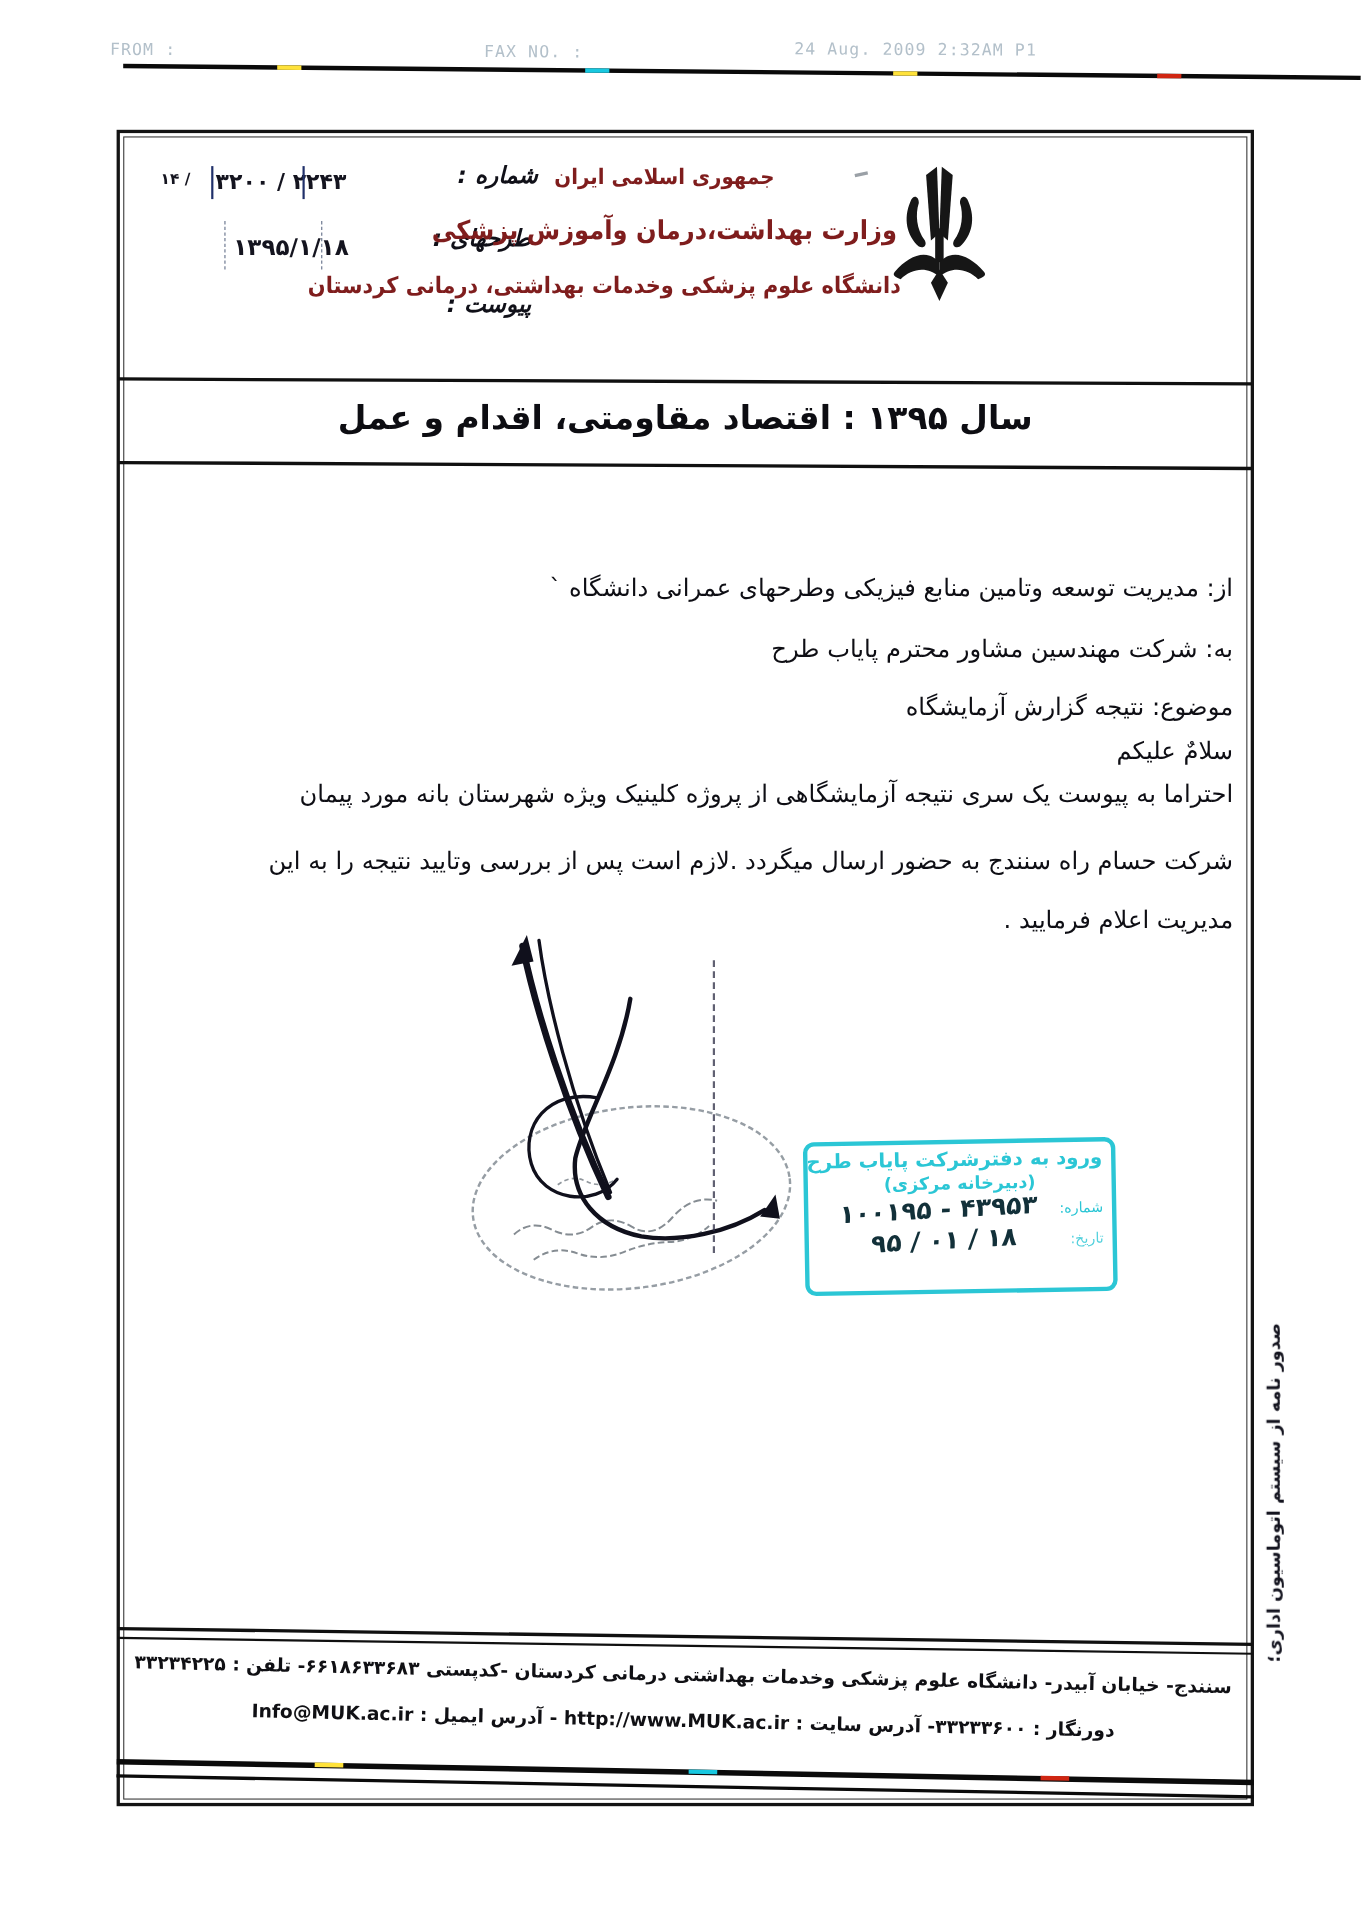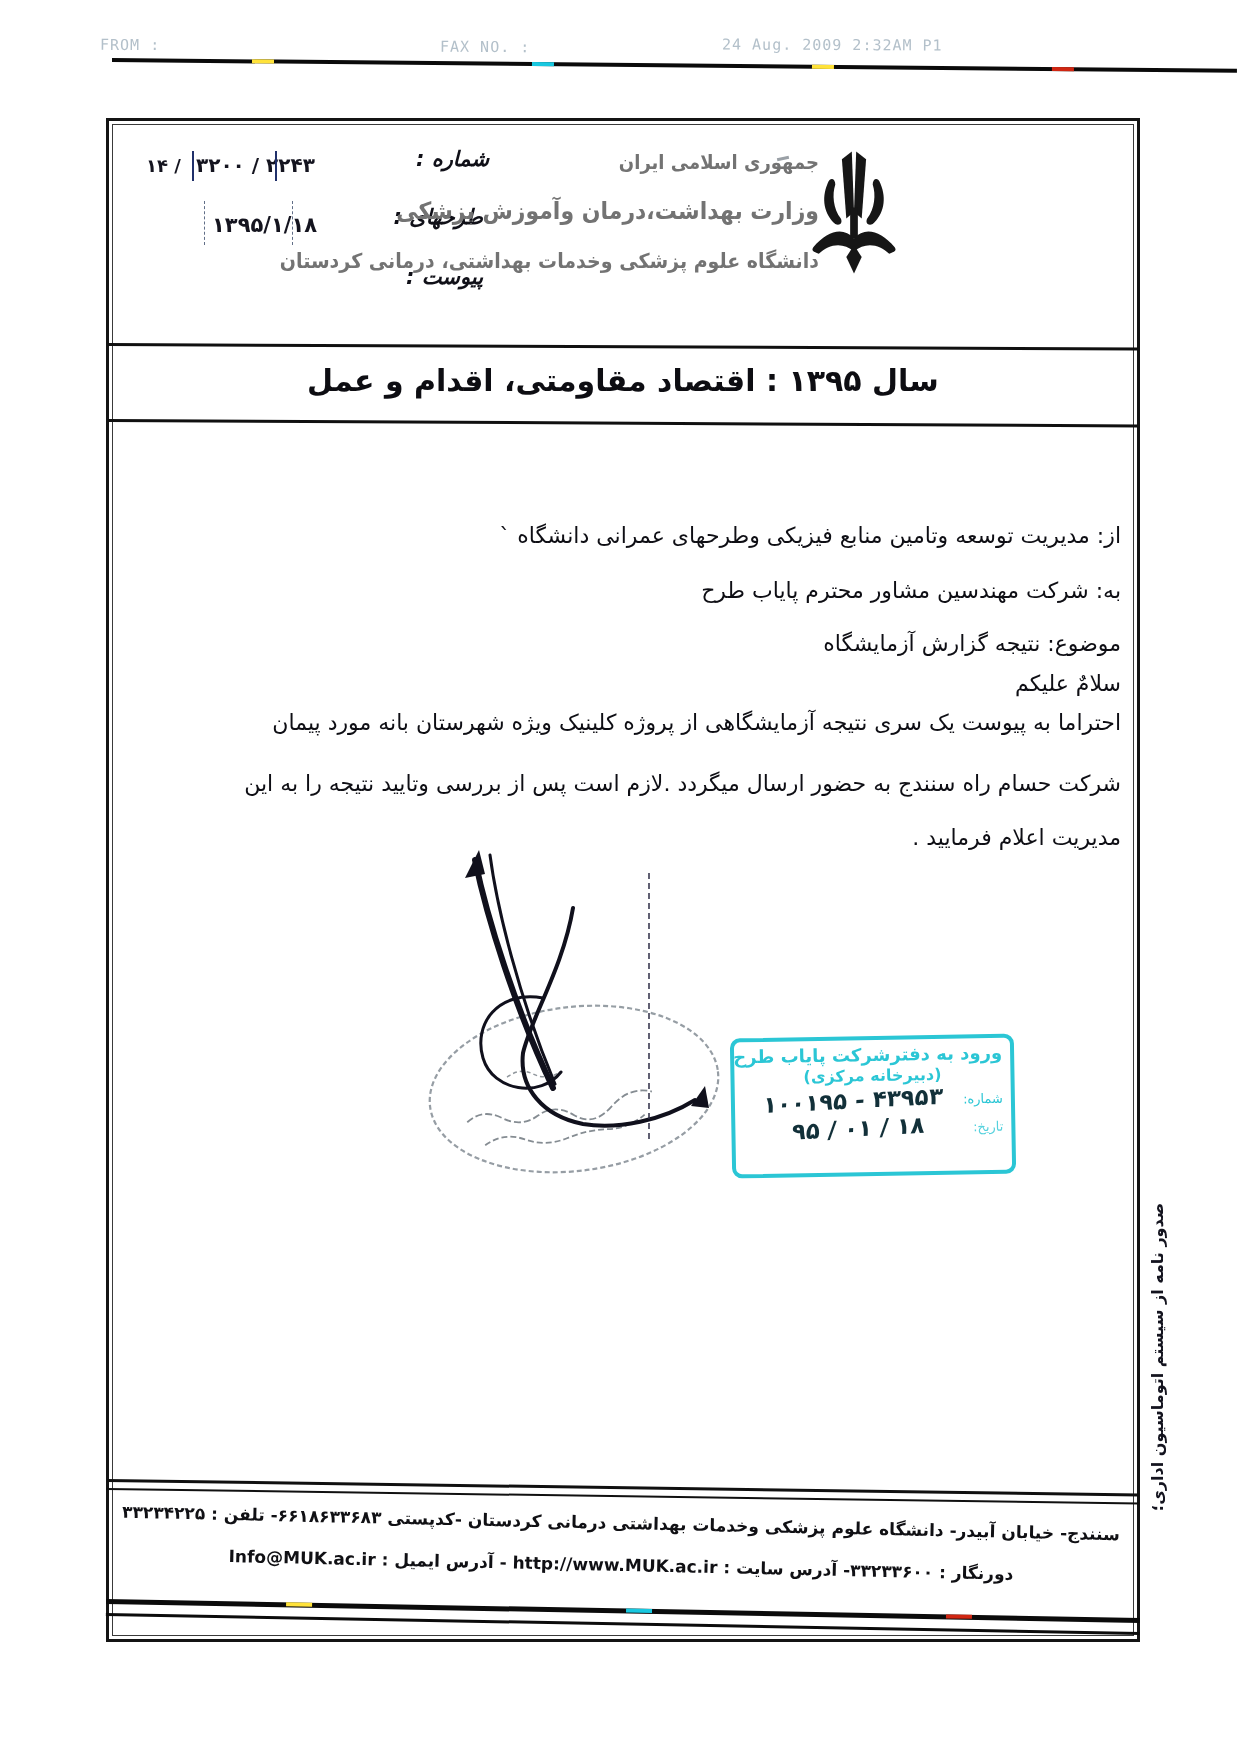--- a/index.html
+++ b/index.html
@@ -21,21 +21,21 @@
          outline:1px solid #3a3a3a;outline-offset:-7px;}
 
   
   .ref{left:35px;top:22px;width:345px;height:180px;}
   .ref-label{position:absolute;font-size:21px;font-weight:bold;font-style:italic;color:#101018;}
   .ref-val{position:absolute;font-size:20px;font-weight:bold;color:#14141f;white-space:nowrap;}
   .pen-tick{position:absolute;width:0;border-left:2px solid #20306a;height:30px;}
   .date-dash{position:absolute;width:0;border-left:1px dashed #3a4a6a;height:44px;opacity:.8;}
 
   
-  .lh{left:280px;top:30px;width:430px;color:#737373;}
+  .lh{left:280px;top:30px;width:430px;text-align:center;color:#7f1d1d;}
   .lh-line{font-weight:bold;white-space:nowrap;transform:scaleY(1.08);}
   .emblem{left:690px;top:22px;width:110px;height:160px;}
   .speck{left:668px;top:36px;width:12px;height:3px;background:#9aa0a6;transform:rotate(-12deg);}
 
   .rule1{left:-1px;top:222px;width:1030px;border-top:3px solid #101010;transform:rotate(.25deg);transform-origin:left center;}
   .slogan{left:0;top:242px;width:100%;text-align:center;font-size:30px;font-weight:bold;color:#0d0d12;}
   .rule2{left:-1px;top:298px;width:1030px;border-top:3px solid #101010;transform:rotate(.3deg);transform-origin:left center;}
 
   
   .bodyline{right:16px;left:18px;text-align:right;font-size:22px;font-weight:normal;color:#0e0e14;white-space:nowrap;}
@@ -84,21 +84,21 @@
     <span style="left:420px;background:#18c8e0;"></span>
     <span style="left:700px;background:#ffe23a;"></span>
     <span style="left:940px;background:#d02612;"></span>
   </div>
 
   <div class="abs frame">
 
     <div class="abs ref fa">
       <span class="ref-label" style="right:0;top:4px;">شماره :</span>
       <span class="ref-val ltr" style="left:52px;top:10px;">۳۲۰۰ / ۲۲۴۳</span>
-      <span class="ref-val ltr" style="left:2px;top:12px;font-size:18px;">۱۴ /</span>
+      <span class="ref-val ltr" style="left:2px;top:12px;font-size:14px;">۱۴ /</span>
       <i class="pen-tick" style="left:48px;top:8px;"></i>
       <i class="pen-tick" style="left:131px;top:8px;"></i>
 
       <span class="ref-label" style="right:6px;top:62px;">طرحهای :</span>
       <span class="ref-val ltr" style="left:68px;top:70px;font-size:21px;">۱۳۹۵/۱/۱۸</span>
       <i class="date-dash" style="left:60px;top:58px;"></i>
       <i class="date-dash" style="left:148px;top:58px;"></i>
 
       <span class="ref-label" style="right:6px;top:122px;">پیوست :</span>
     </div>

